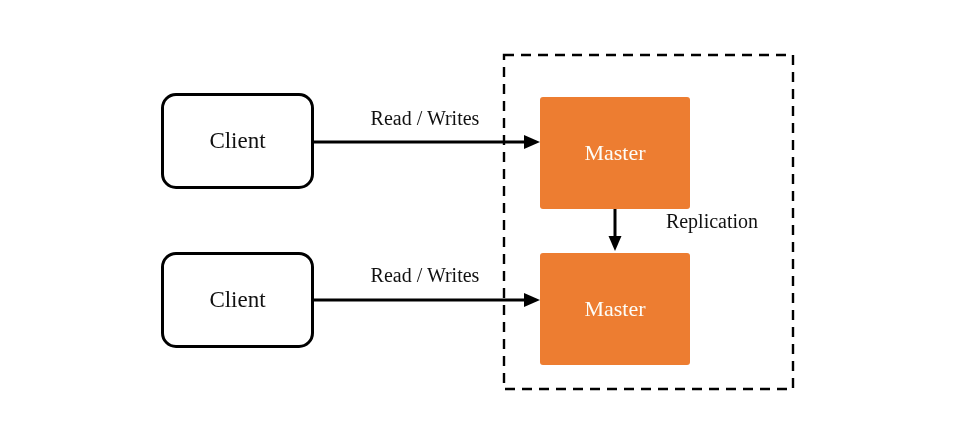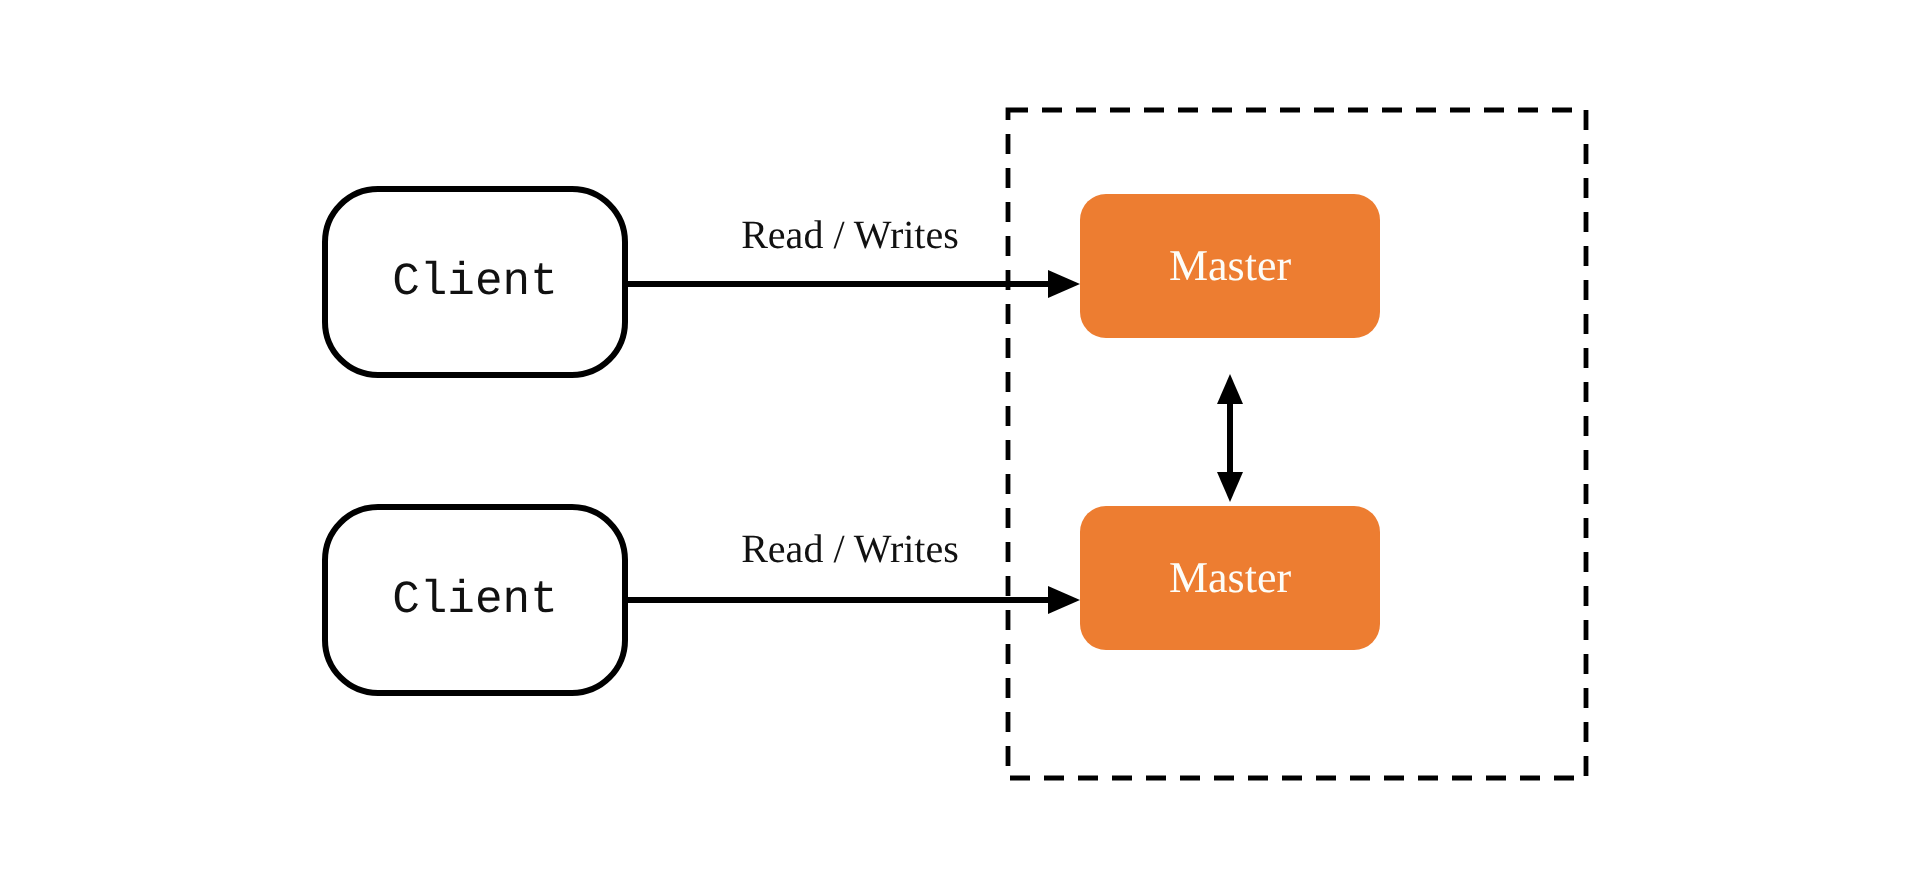--- a/index.html
+++ b/index.html
@@ -44,33 +44,32 @@
     justify-content: center;
     z-index: 2;
     box-sizing: border-box;
   }
   .client-node {
     left: 161px;
     width: 153px;
     height: 96px;
     background: var(--client-fill);
     border: 3px solid var(--line);
-    border-radius: 28px;
+    border-radius: 15px;
     font-size: 23px;
     color: var(--text);
-    font-family: Liberation Mono, monospace;
   }
   .client-node.pos-1 { top: 93px; }
   .client-node.pos-2 { top: 252px; }
   .master-node {
     left: 540px;
     width: 150px;
-    height: 72px;
+    height: 112px;
     background: var(--master-fill);
-    border-radius: 13px;
+    border-radius: 3px;
     font-size: 22px;
     color: var(--master-text);
   }
   .master-node.pos-1 { top: 97px; }
   .master-node.pos-2 { top: 253px; }
   .edge-label {
     position: absolute;
     z-index: 3;
     color: var(--text);
     font-size: 20px;
@@ -121,14 +120,15 @@
   </div>
 
   <div class="node master-node pos-2">
     <span>Master</span>
   </div>
 
   <div class="edge-label read-writes-1">Read / Writes</div>
 
   <div class="edge-label read-writes-2">Read / Writes</div>
 
+  <div class="edge-label replication">Replication</div>
 
 </div>
 
 </body></html>

